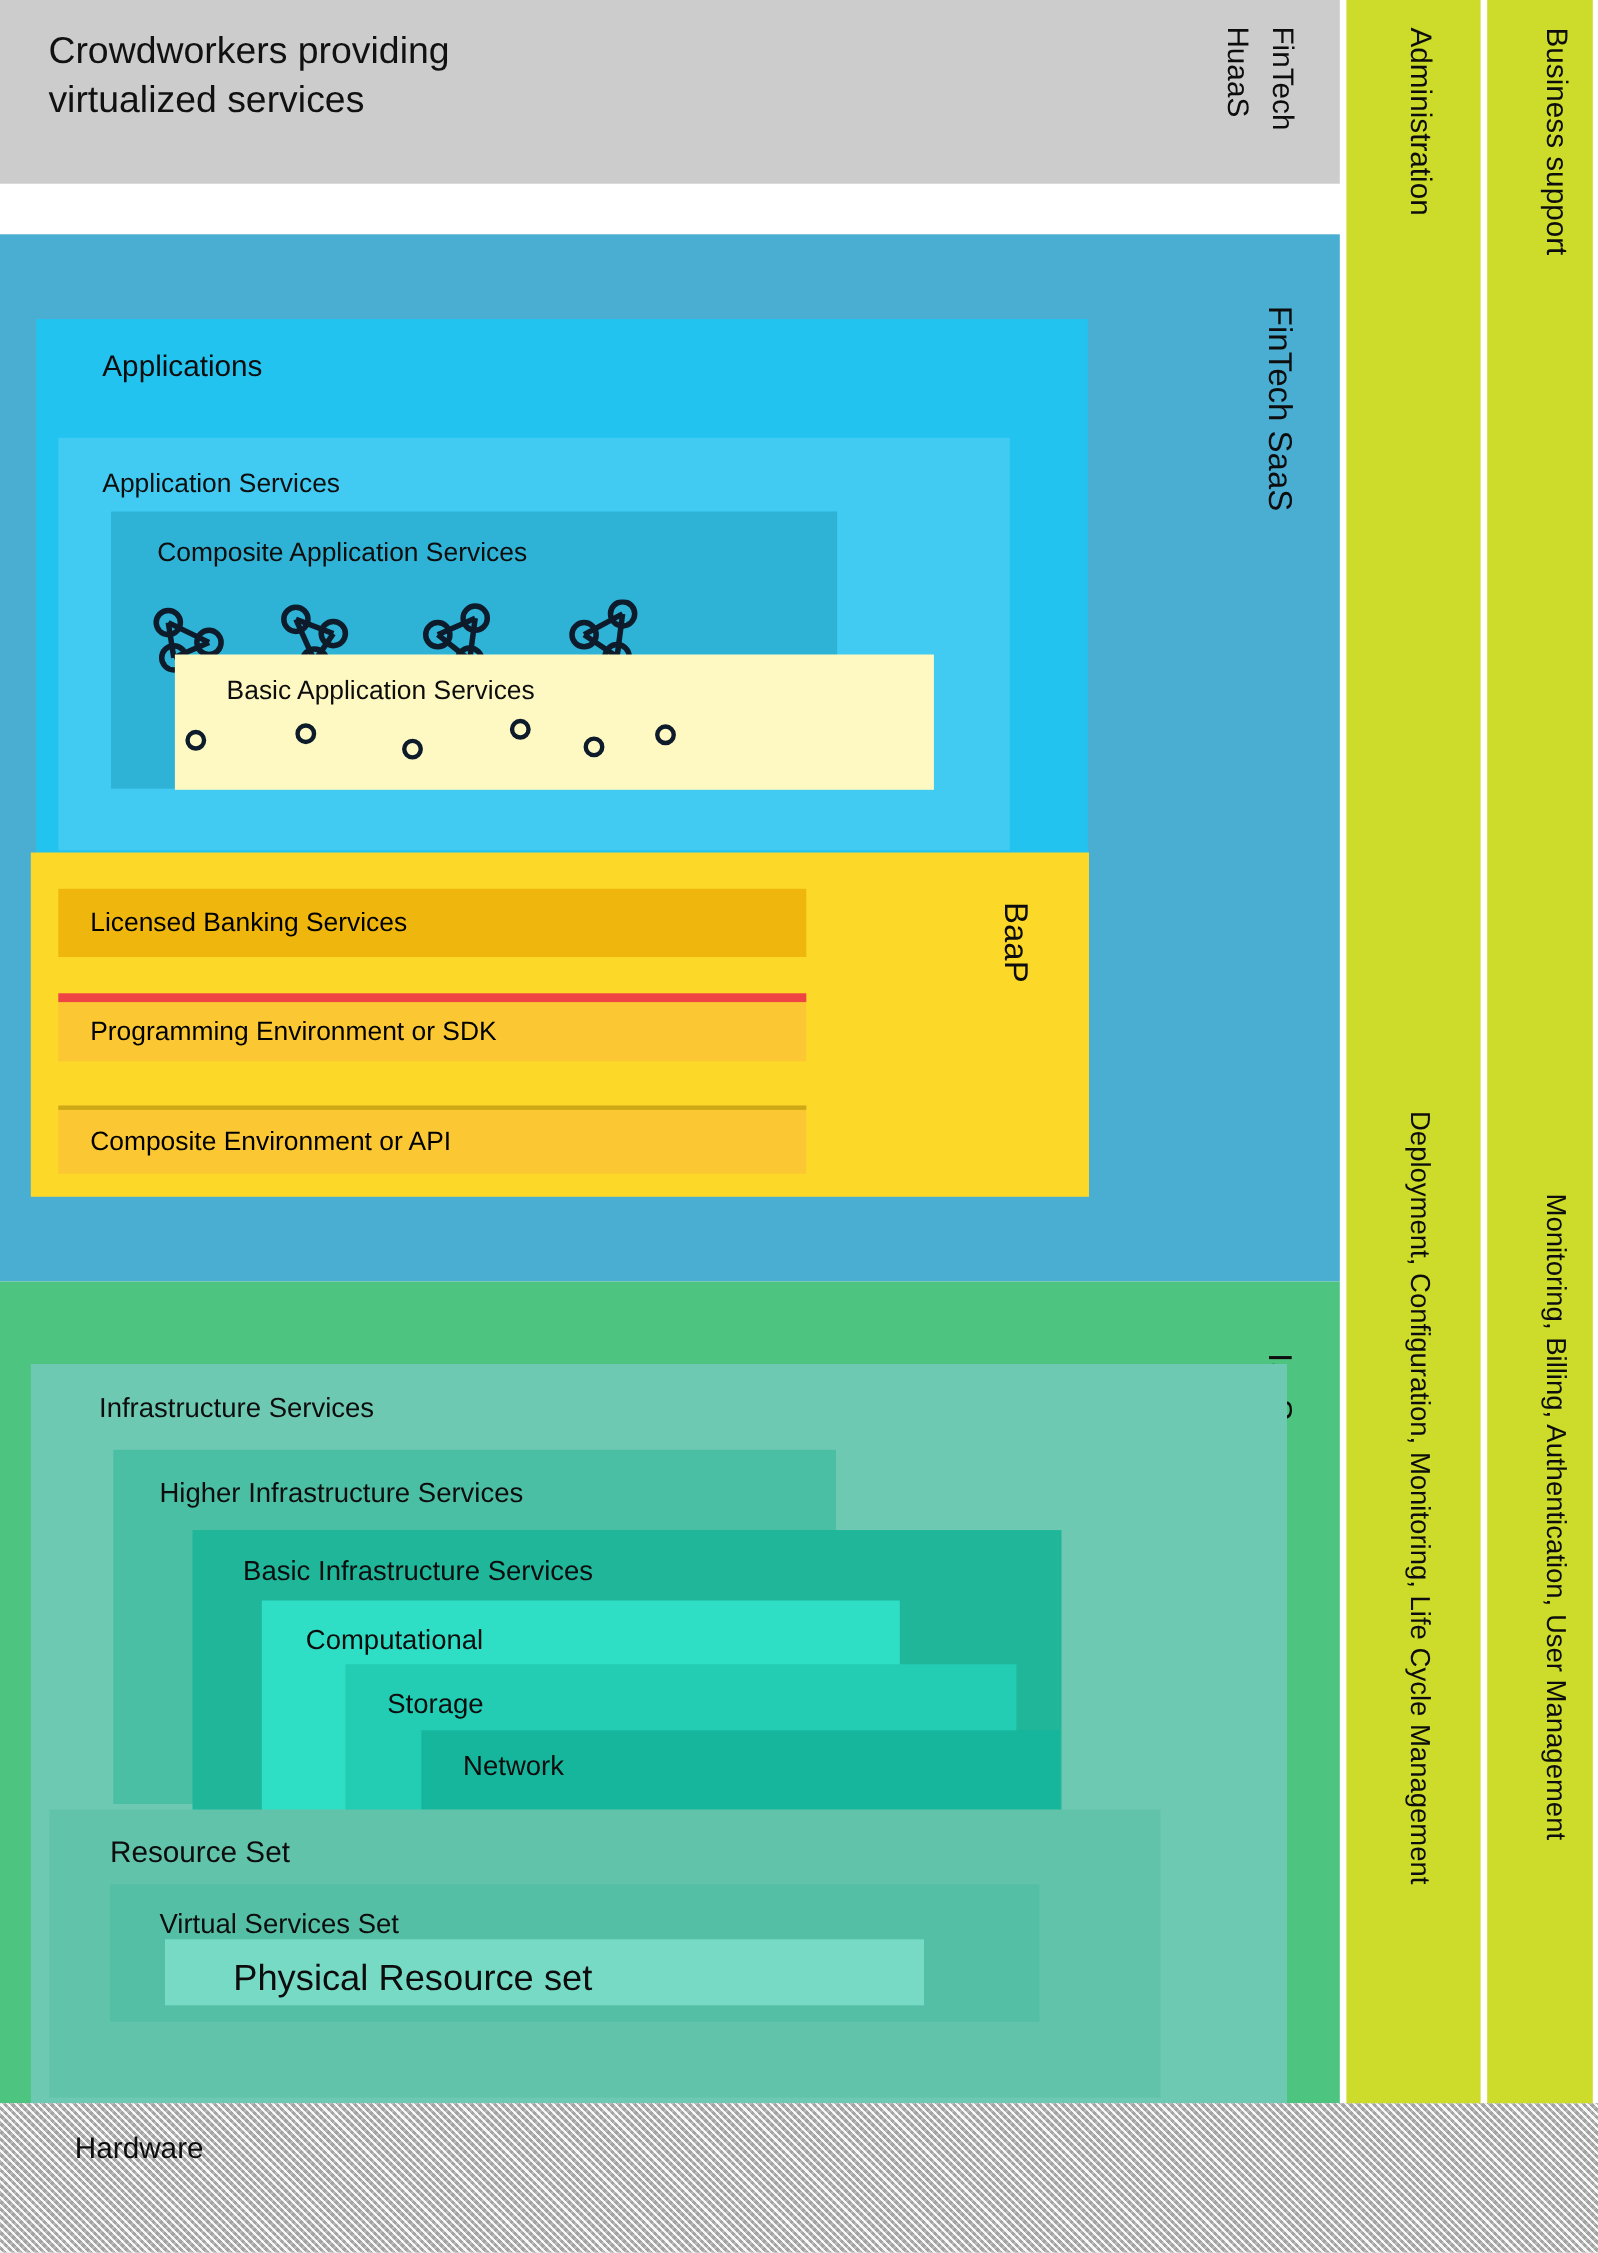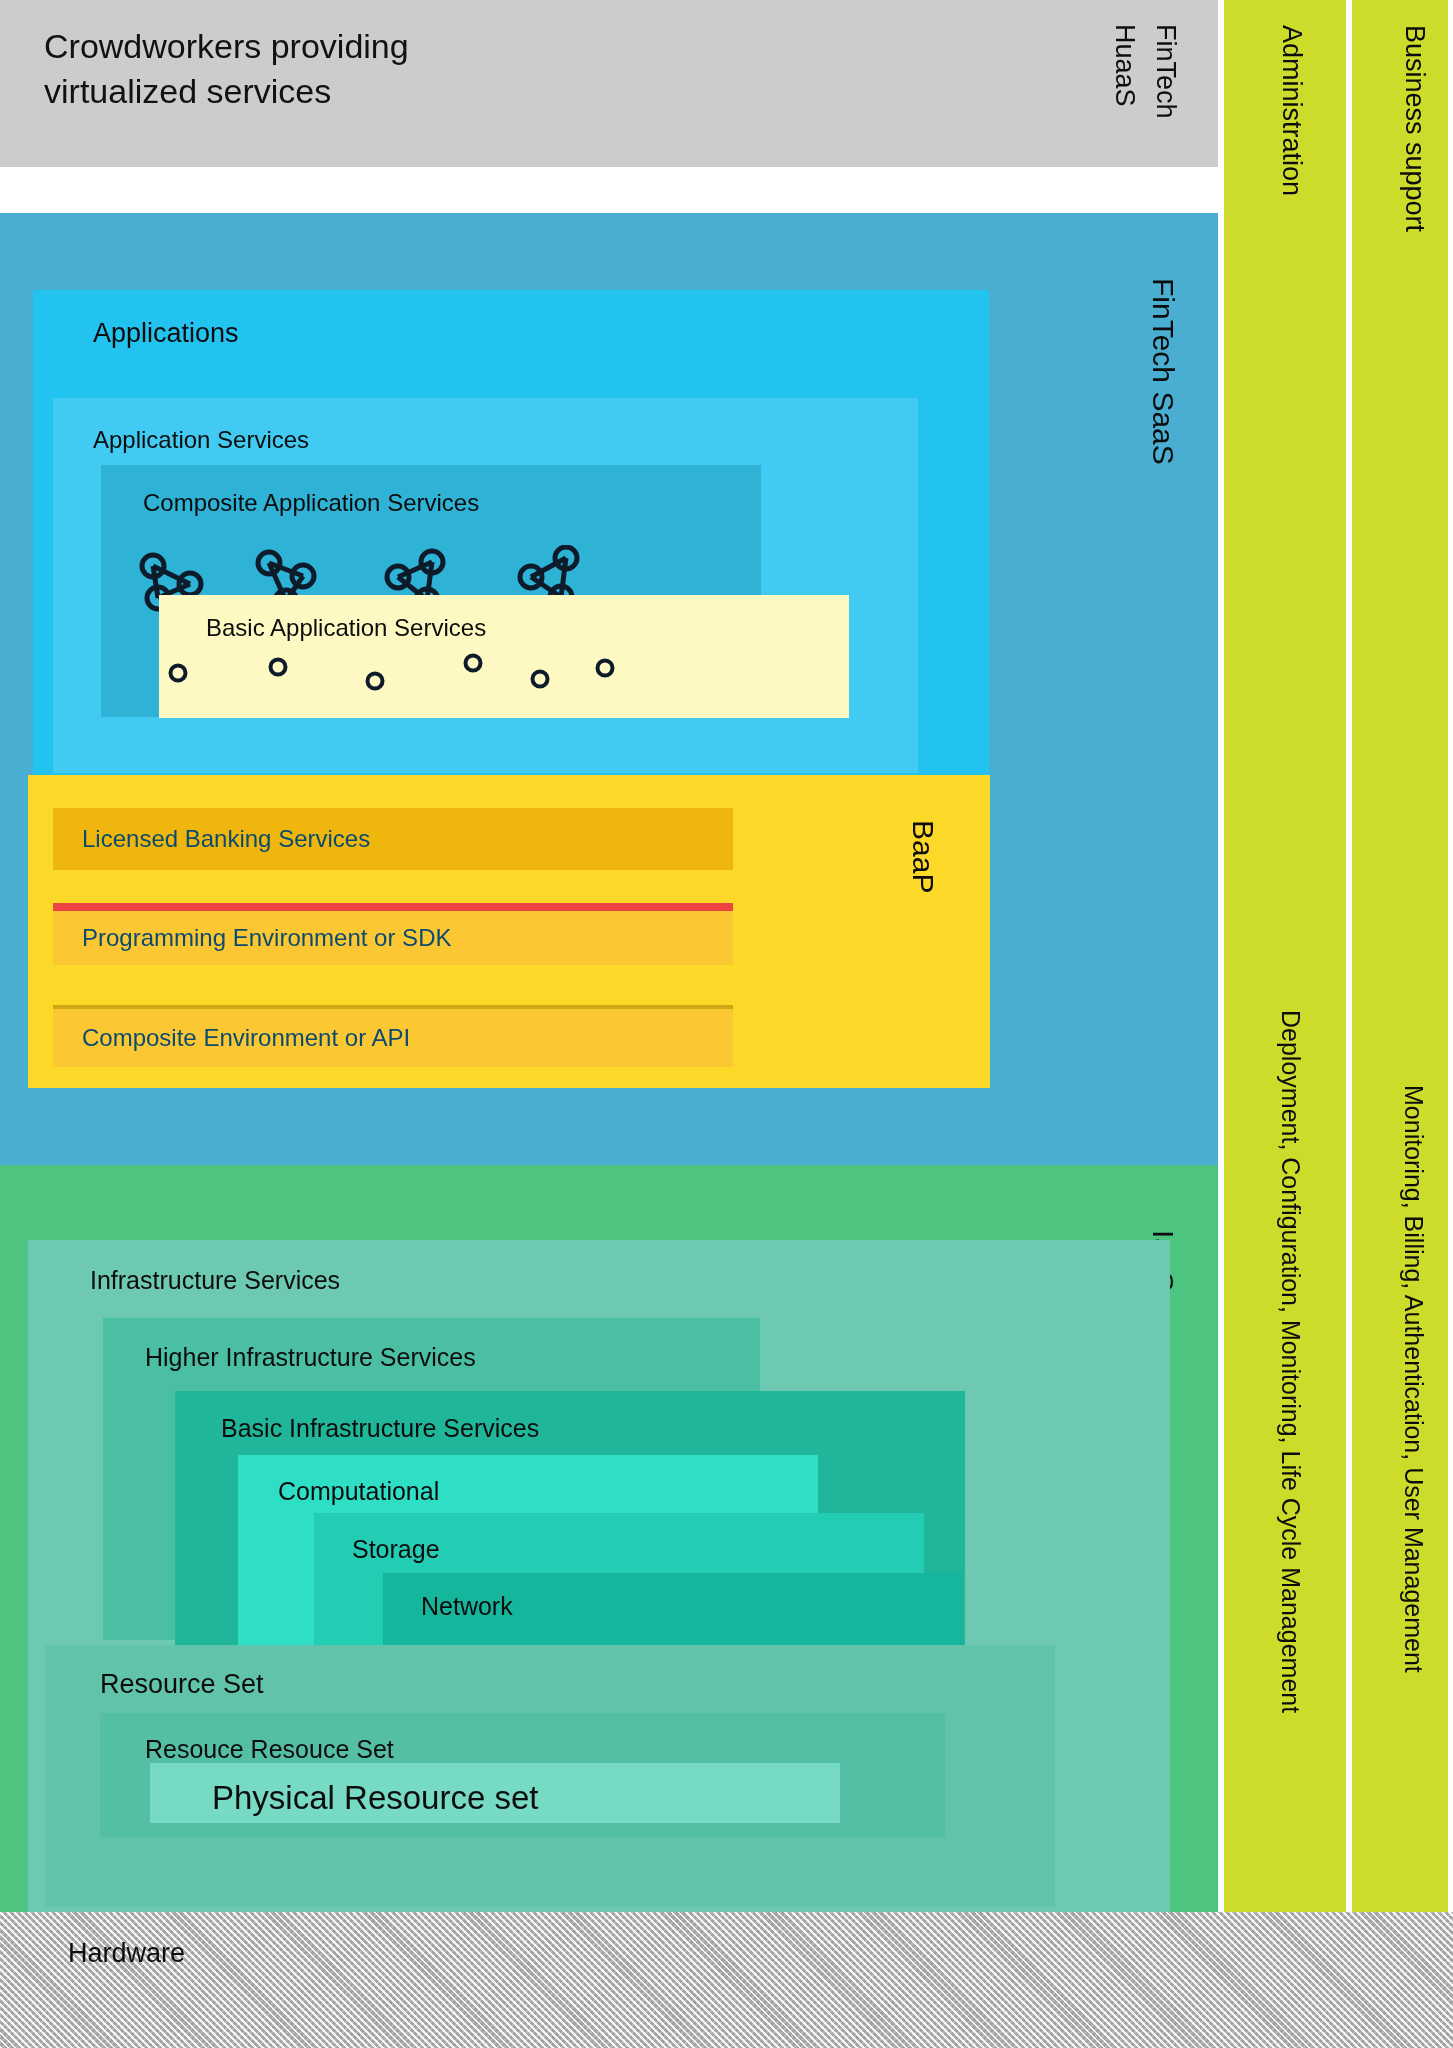--- a/index.html
+++ b/index.html
@@ -115,21 +115,21 @@
   .baap-row {
     position: absolute;
     left: 25px;
     width: 680px;
     height: 62px;
     display: flex;
     align-items: center;
     padding-left: 29px;
     box-sizing: border-box;
     font-size: 24px;
-    color: #0c4a6e;
+    color: #000000;
   }
   #baap-row-0 { top: 33px;  background: #efb70e; }
   #baap-row-1 { top: 128px; background: #fbc833; border-top: 8px solid #ef4444; }
   #baap-row-2 { top: 230px; background: #fbc833; border-top: 4px solid #cda915; }
 
   
   #iaas {
     left: 0; top: 1165px;
     width: 1218px; height: 747px;
     background: #4dc47f;
@@ -359,21 +359,21 @@
 
   <div class="box" id="network">
     <span class="lbl">Network</span>
   </div>
 
   <div class="box" id="resource-set">
     <span class="lbl">Resource Set</span>
   </div>
 
   <div class="box" id="virtual-resource-set">
-    <span class="lbl">Resouce Resouce Set</span>
+    <span class="lbl">Virtual Services Set</span>
   </div>
 
   <div class="box" id="physical-resource-set">
     <span class="lbl">Physical Resource set</span>
   </div>
 
   <div class="box" id="hardware">
     <span class="lbl">Hardware</span>
   </div>
 

